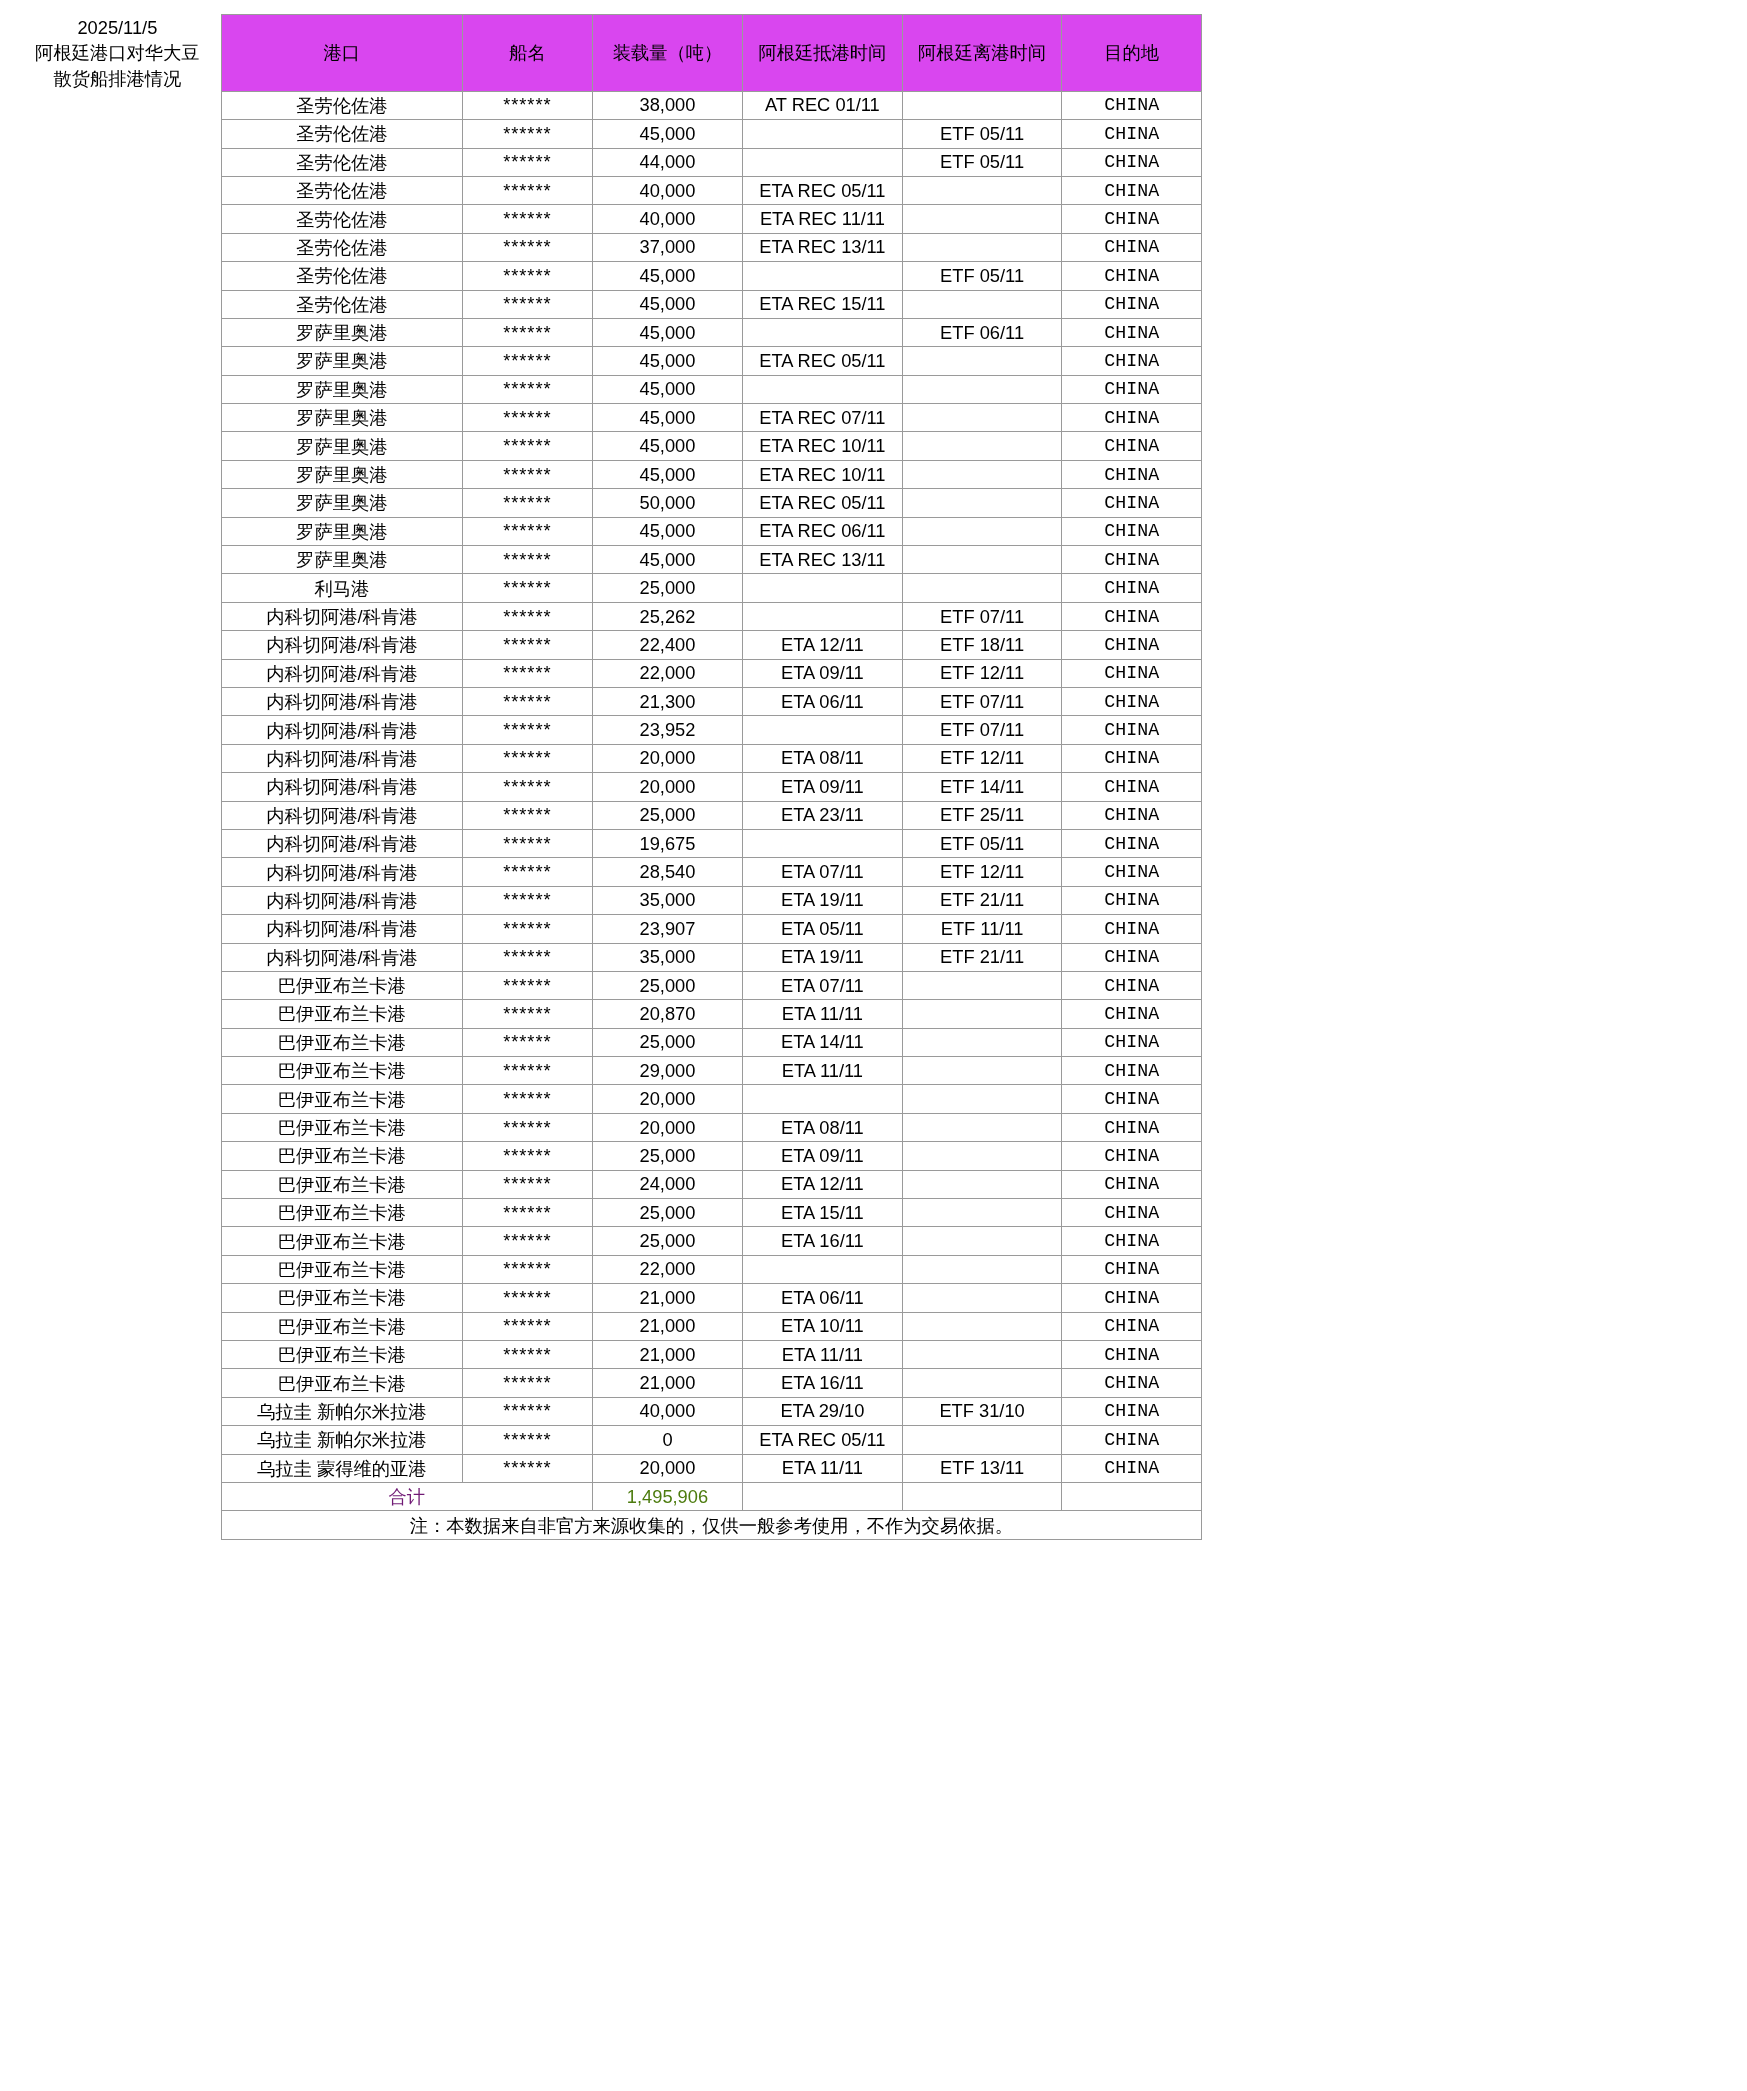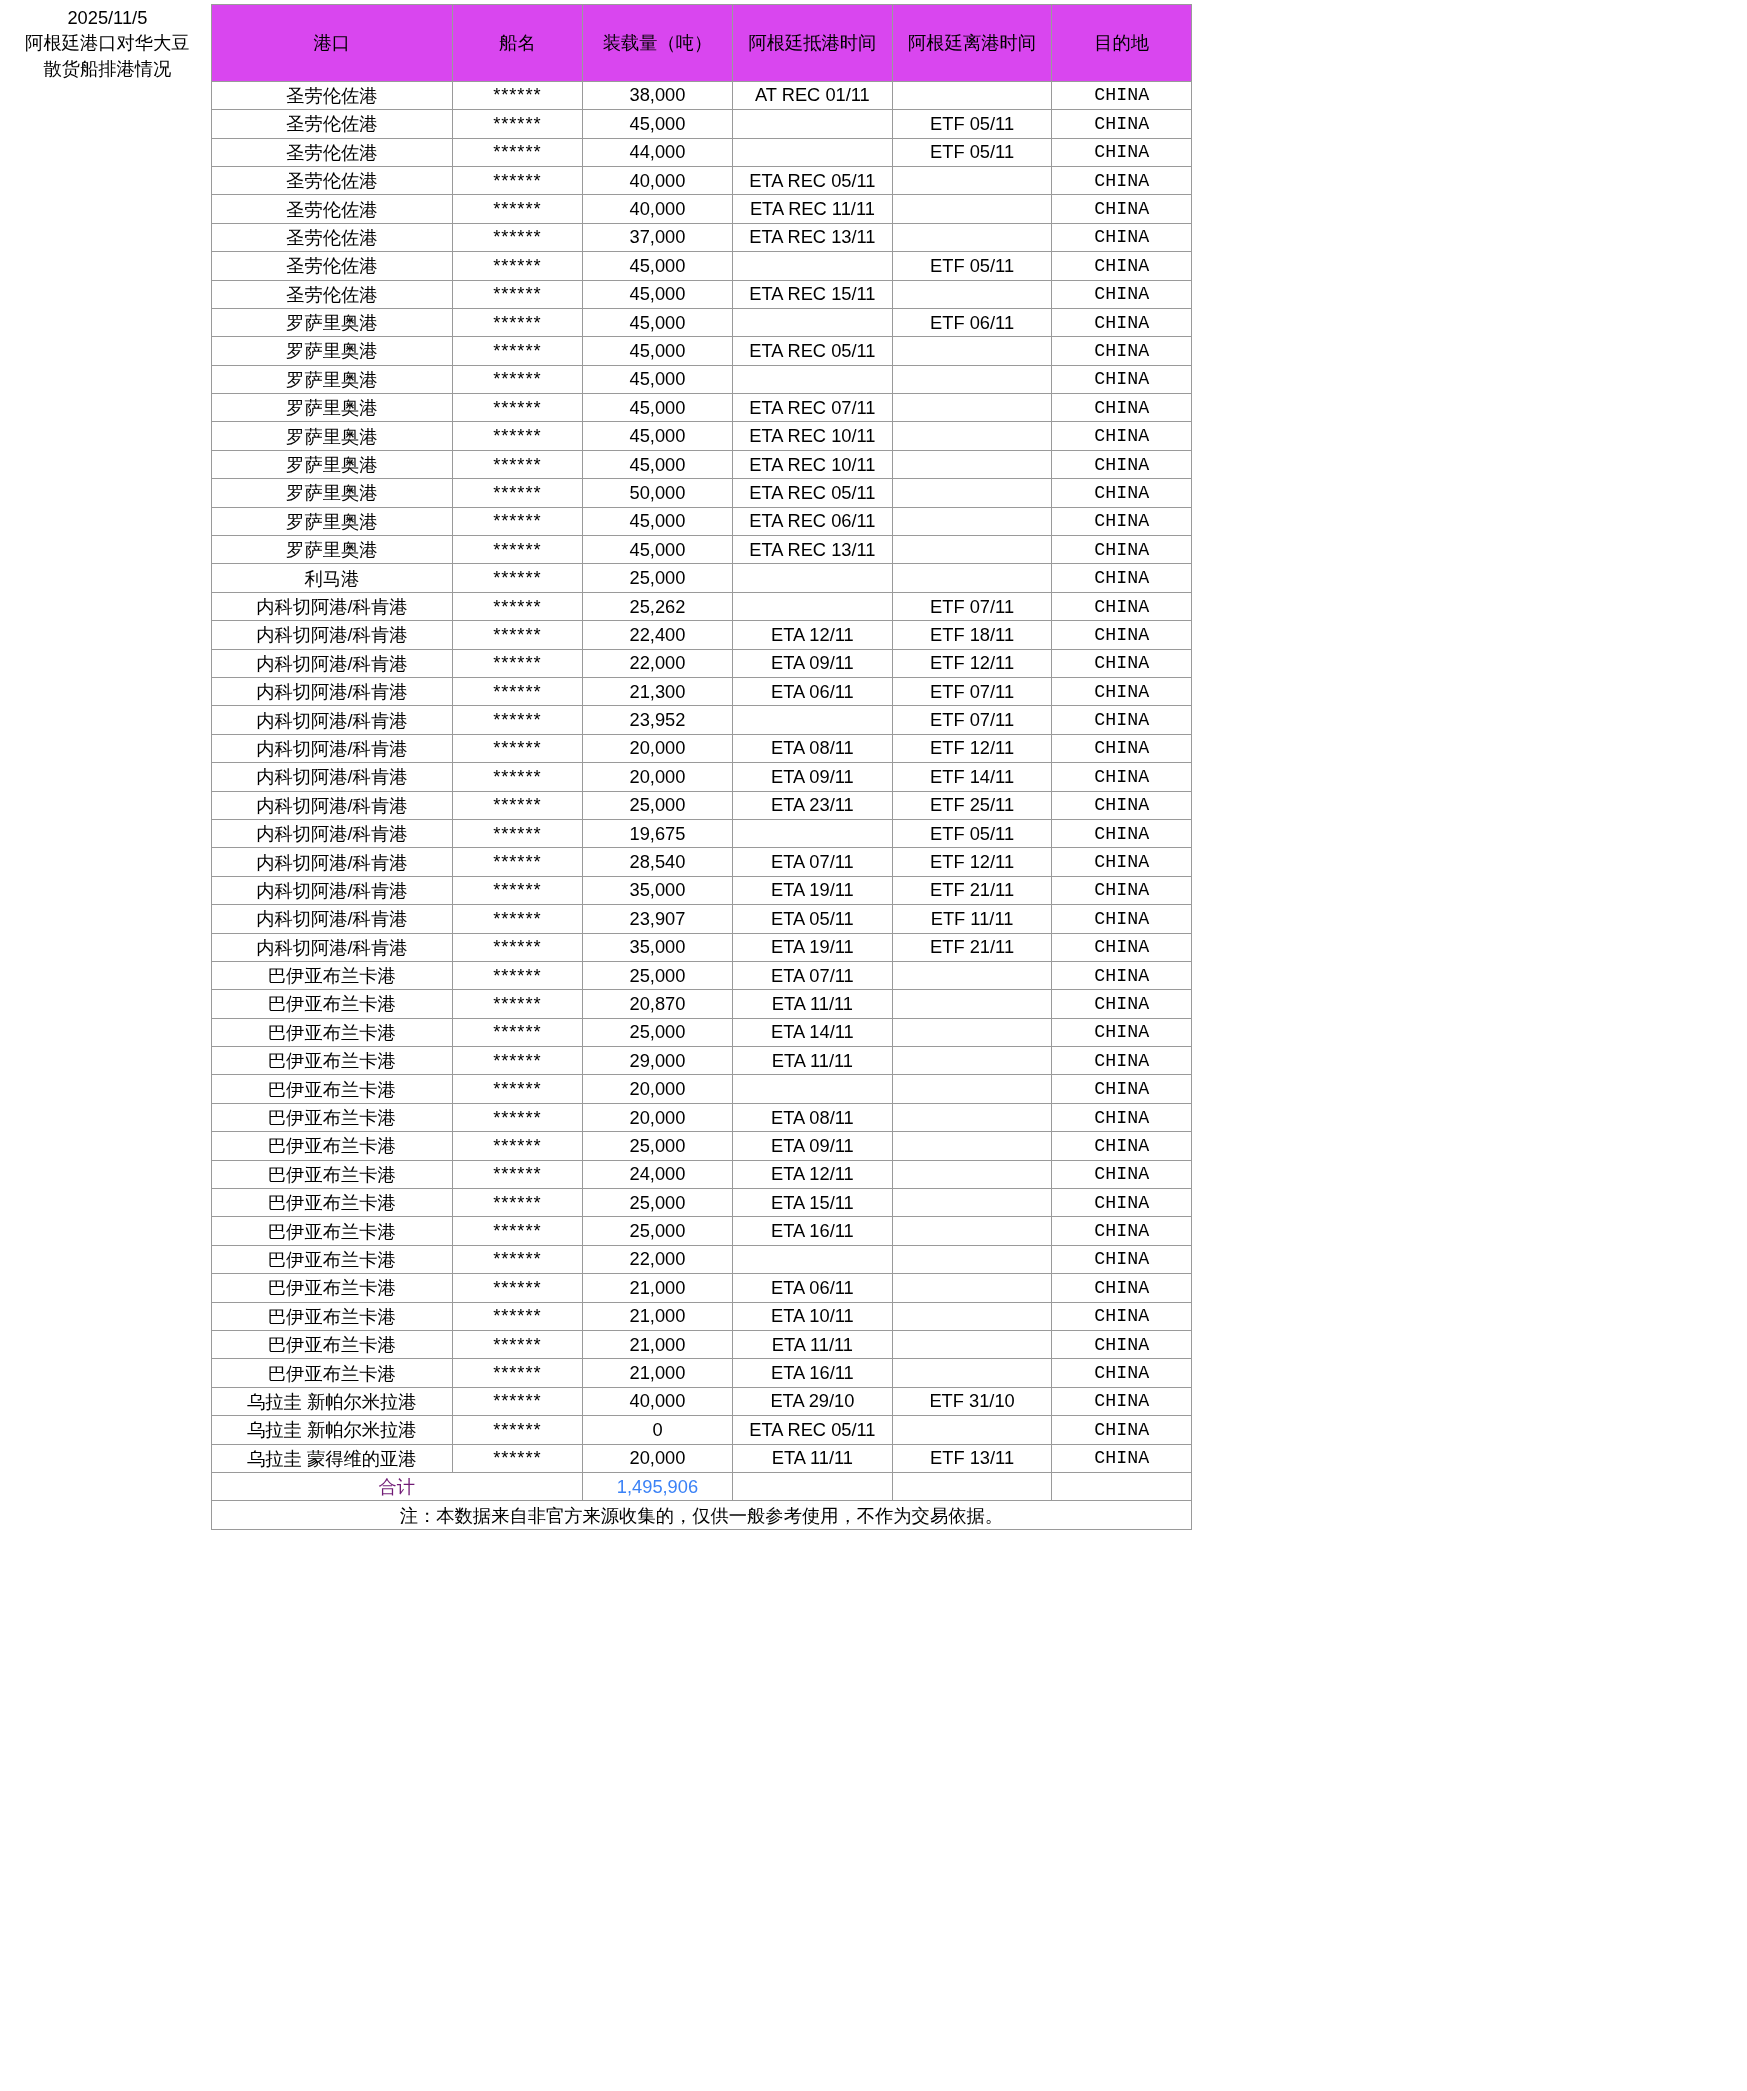--- a/index.html
+++ b/index.html
@@ -8,21 +8,21 @@
     background: #ffffff;
   }
   body {
     font-family: "Liberation Sans", "DejaVu Sans", sans-serif;
     color: #000000;
     width: 1748px;
   }
   .sheet {
     width: 1748px;
     box-sizing: border-box;
-    padding: 4px;
+    padding: 14px;
   }
   table.grid {
     border-collapse: collapse;
     table-layout: fixed;
     width: 1188px;
     margin: 0;
   }
   table.grid td, table.grid th {
     border: 0.9px solid #9a9a9a;
     font-weight: normal;
@@ -71,21 +71,21 @@
   td.load { font-size: 18.3px; }
   td.dest { font-size: 18.3px; font-family: Liberation Mono, monospace; }
   tr.data-row td { height: 27.4px; }
 
   .total-label {
     color: #701a75;
     font-weight: bold;
     font-size: 19px;
   }
   .total-value {
-    color: #3b82f6;
+    color: #4d7c0f;
     font-weight: bold;
     font-size: 19px;
   }
   .note-cell {
     text-align: right;
     font-size: 17.4px;
     padding-right: 5.5px;
     height: 31px;
   }
   .blank-left { border: none !important; background: #ffffff; }

